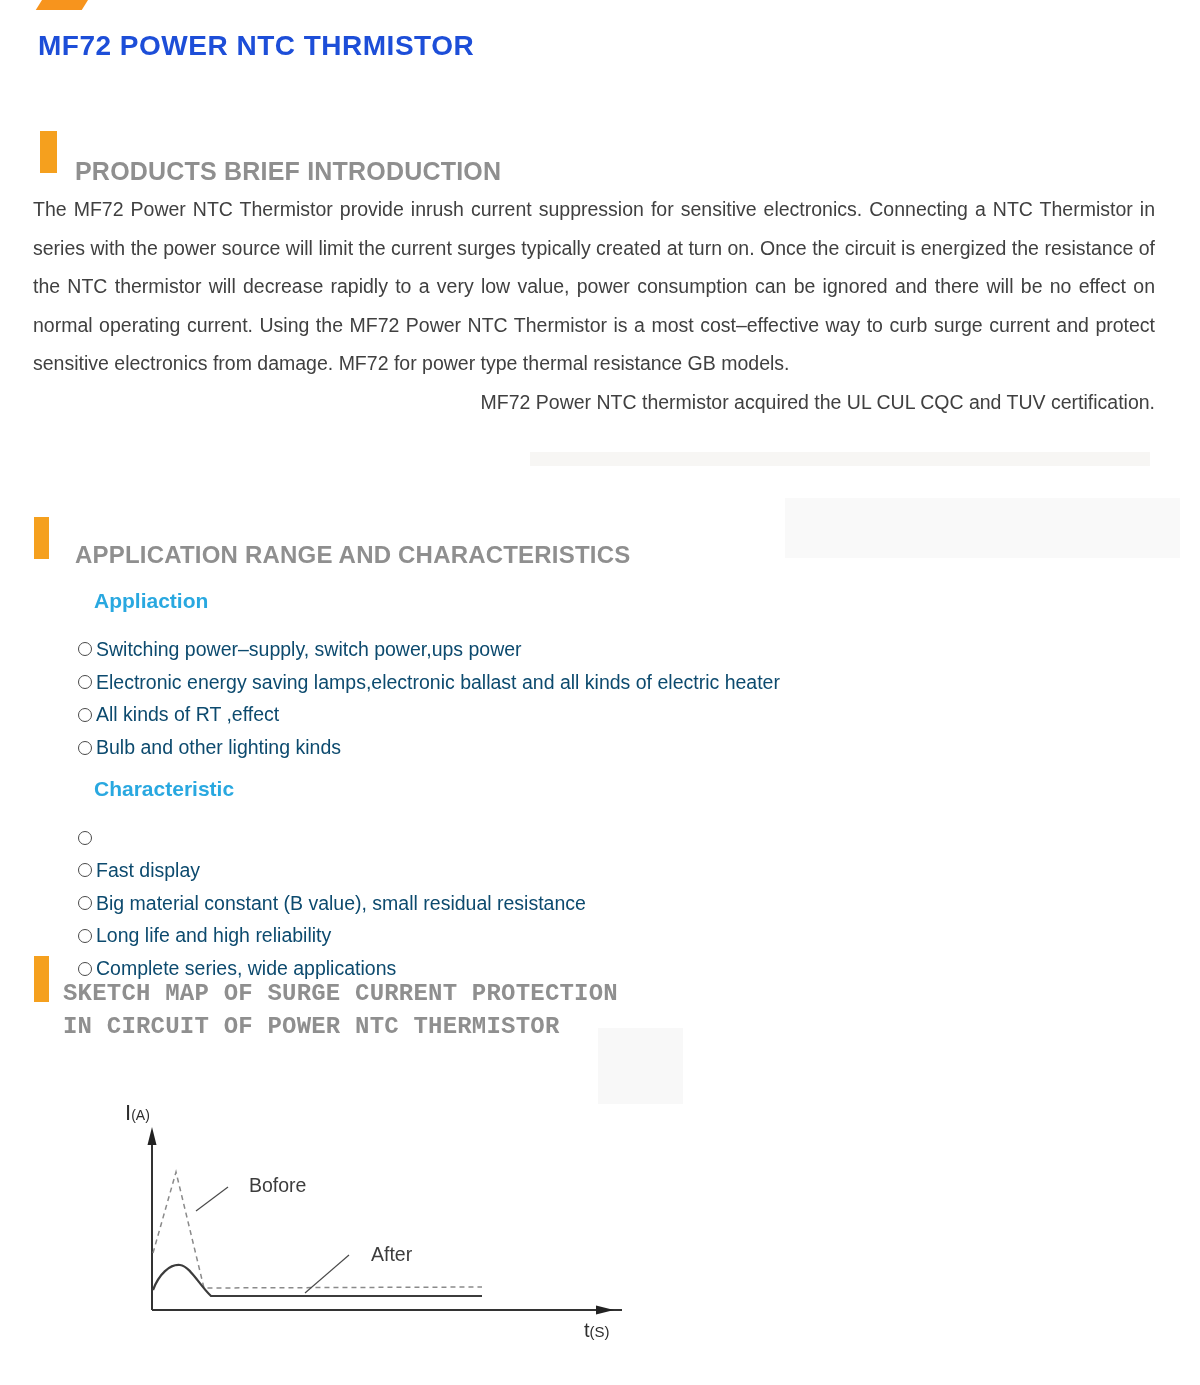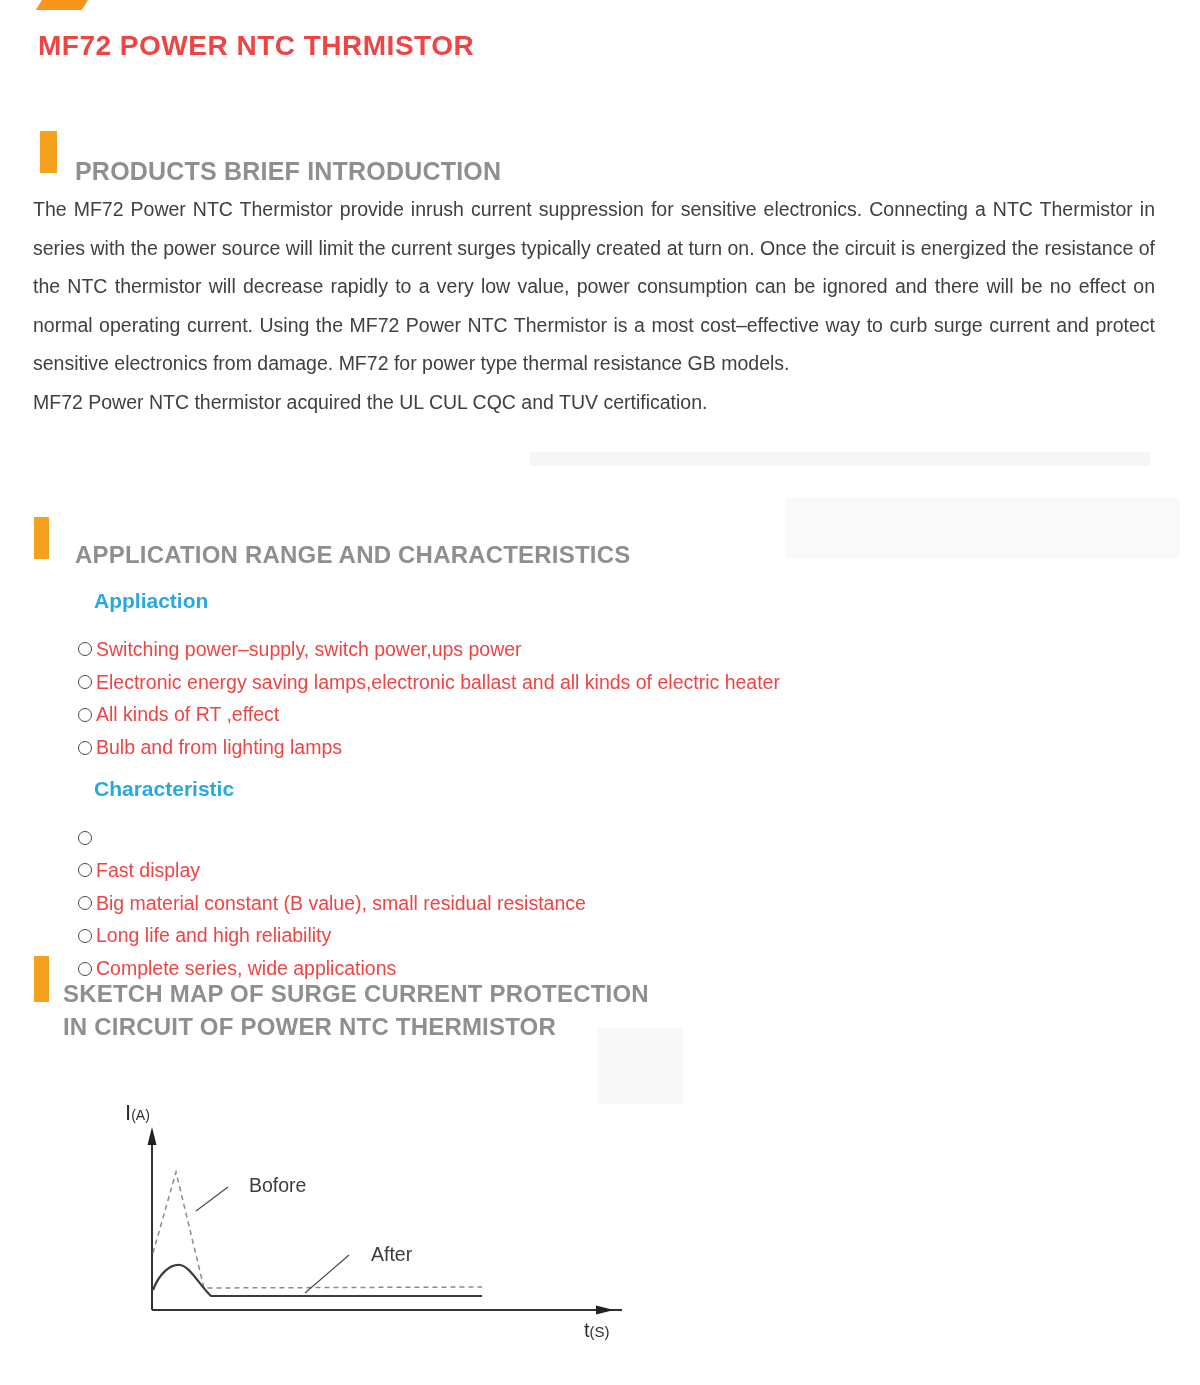--- a/index.html
+++ b/index.html
@@ -7,48 +7,48 @@
     position:relative;width:1200px;height:1385px;background:#ffffff;
     font-family:"Liberation Sans",sans-serif;overflow:hidden;
   }
   
   .corner-mark{
     position:absolute;left:42px;top:0;width:46px;height:10px;
     background:#F7941D;transform:skewX(-32deg);transform-origin:100% 0;
   }
   .page-title{
     position:absolute;left:38px;top:30px;
-    font-size:28px;font-weight:bold;color:#ef4444;letter-spacing:.5px;white-space:nowrap;
+    font-size:28px;font-weight:bold;color:#1d4ed8;letter-spacing:.5px;white-space:nowrap;
   }
   .accent-bar{position:absolute;background:#F5A01E;}
   .bar-1{left:40px;top:131px;width:17px;height:42px;}
   .bar-2{left:34px;top:517px;width:15px;height:42px;}
   .bar-3{left:34px;top:956px;width:15px;height:46px;}
   .section-heading{
     position:absolute;font-size:25px;font-weight:bold;color:#8f8f8f;
     letter-spacing:.2px;white-space:nowrap;margin-top:19px;
   }
   .h-1{left:75px;top:138px;}
   .h-2{left:75px;top:522px;font-size:24px;}
-  .h-3{left:63px;top:958px;font-size:24px;line-height:33px;white-space:normal;width:640px;}
+  .h-3{left:63px;top:958px;font-size:24px;line-height:33px;white-space:normal;width:640px;font-family:Liberation Mono, monospace;}
   .intro-text{
     position:absolute;left:33px;top:190px;width:1122px;
     font-size:19.5px;line-height:38.5px;color:#404040;
   }
-  .intro-text p{margin:0;}
+  .intro-text p{margin:0;text-align:right;}
   .intro-text .justified{text-align:justify;}
   .lists-block{position:absolute;left:78px;top:568px;width:1000px;}
   .sub-title{
     font-size:21px;font-weight:bold;color:#29A8E0;line-height:33px;margin:16px;
   }
   .sub-title.second{margin-top:8px;}
   ul.plain{list-style:none;margin:0;padding:0;}
   ul.plain li{
     display:flex;align-items:center;height:32.8px;
-    font-size:19.5px;color:#ef4444;white-space:nowrap;
+    font-size:19.5px;color:#0c4a6e;white-space:nowrap;
   }
   .circle-bullet{
     flex:0 0 auto;width:12px;height:12px;border:1.6px solid #4a4a4a;
     border-radius:50%;margin-right:4px;background:transparent;
   }
   .chart-wrap{position:absolute;left:100px;top:1085px;width:560px;height:280px;}
   .chart-wrap svg{display:block;width:100%;height:100%;}
   .wm{position:absolute;pointer-events:none;}
   .wm-1{left:530px;top:452px;width:620px;height:14px;background:rgba(195,185,172,0.13);}
   .wm-2{left:785px;top:498px;width:395px;height:60px;background:rgba(200,200,200,0.10);}
@@ -88,21 +88,21 @@
       <li>
           <span class="circle-bullet"></span>
           <span>Electronic energy saving lamps,electronic ballast and all kinds of electric heater</span>
         </li>
       <li>
           <span class="circle-bullet"></span>
           <span>All kinds of RT ,effect</span>
         </li>
       <li>
           <span class="circle-bullet"></span>
-          <span>Bulb and from lighting lamps</span>
+          <span>Bulb and other lighting kinds</span>
         </li>
     </ul>
     <p class="sub-title second">Characteristic</p>
     <ul class="plain">
       <li>
           <span class="circle-bullet"></span>
         </li>
       <li>
           <span class="circle-bullet"></span>
           <span>Fast display</span>

